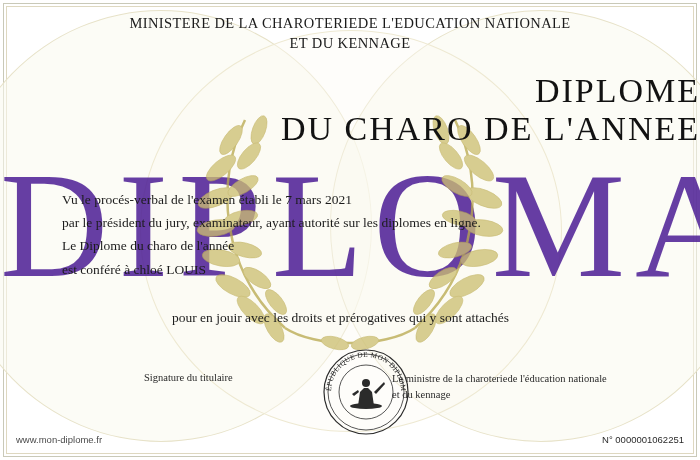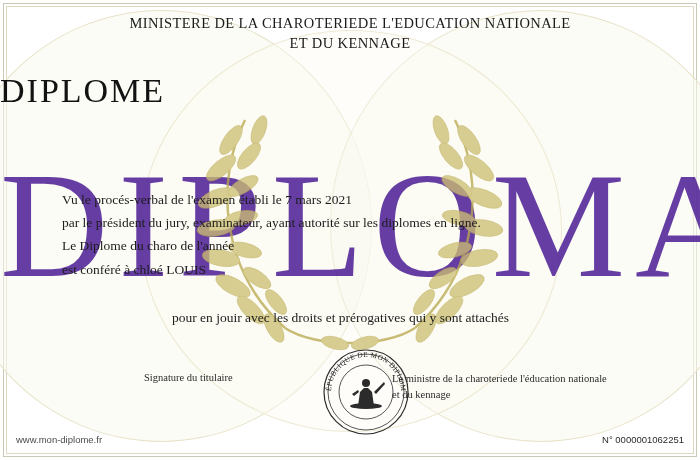--- a/index.html
+++ b/index.html
@@ -89,21 +89,21 @@
     line-height: 1.35;
     color: #1a1a1a;
   }
   .ministry .l2 { display: block; }
   
   .title {
     position: absolute;
     top: 72px;
     left: 0;
     width: 700px;
-    text-align: left;
+    text-align: right;
     line-height: 1.12;
     color: #121212;
   }
   .title .t1 {
     display: block;
     font-size: 34px;
     letter-spacing: 2px;
   }
   .title .t2 {
     display: block;
@@ -237,20 +237,21 @@
     </g>
   </svg>
 
   <div class="ministry">
     <span>Ministere de la charoteriede l'education nationale</span>
     <span class="l2">et du kennage</span>
   </div>
 
   <div class="title">
     <span class="t1">DIPLOME</span>
+    <span class="t2">DU CHARO DE L'ANNEE</span>
   </div>
 
   <div class="body-text">
     <span class="line">Vu le procés-verbal de l'examen établi le 7 mars 2021</span>
     <span class="line">par le président du jury, examinateur, ayant autorité sur les diplomes en ligne.</span>
     <span class="line">Le Diplome du charo de l'année</span>
     <span class="line">est conféré à chloé LOUIS</span>
   </div>
 
   <div class="enjoy">pour en jouir avec les droits et prérogatives qui y sont attachés</div>

